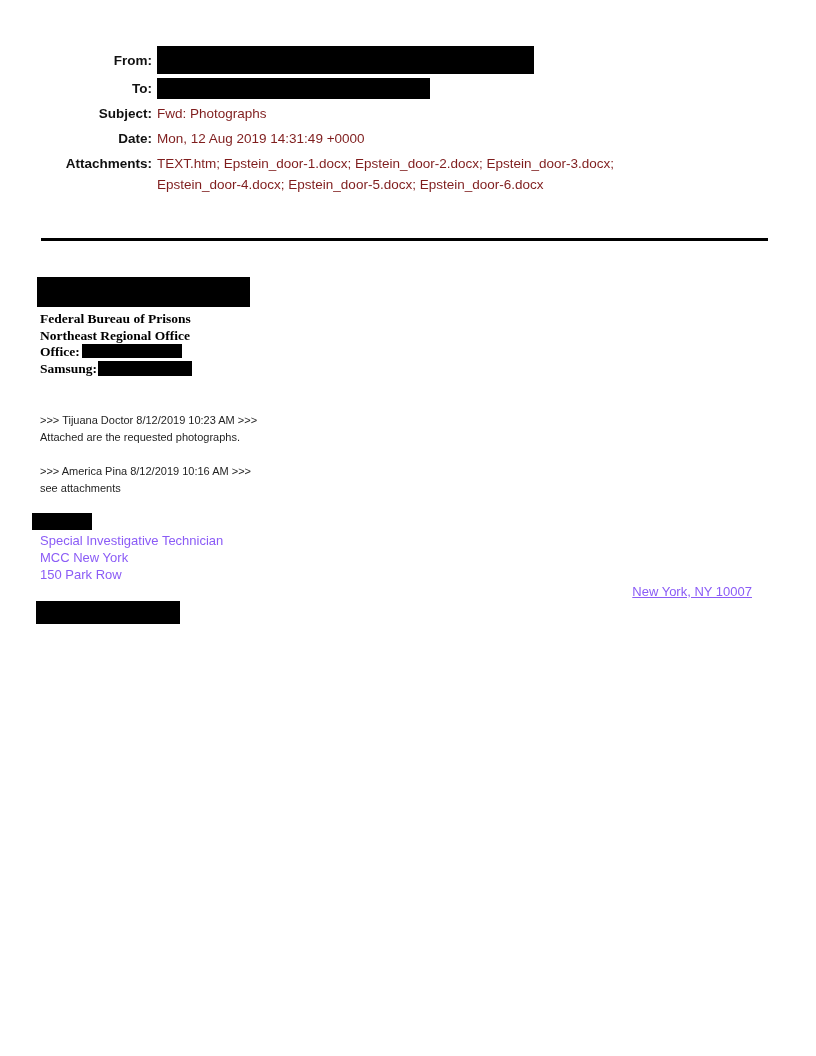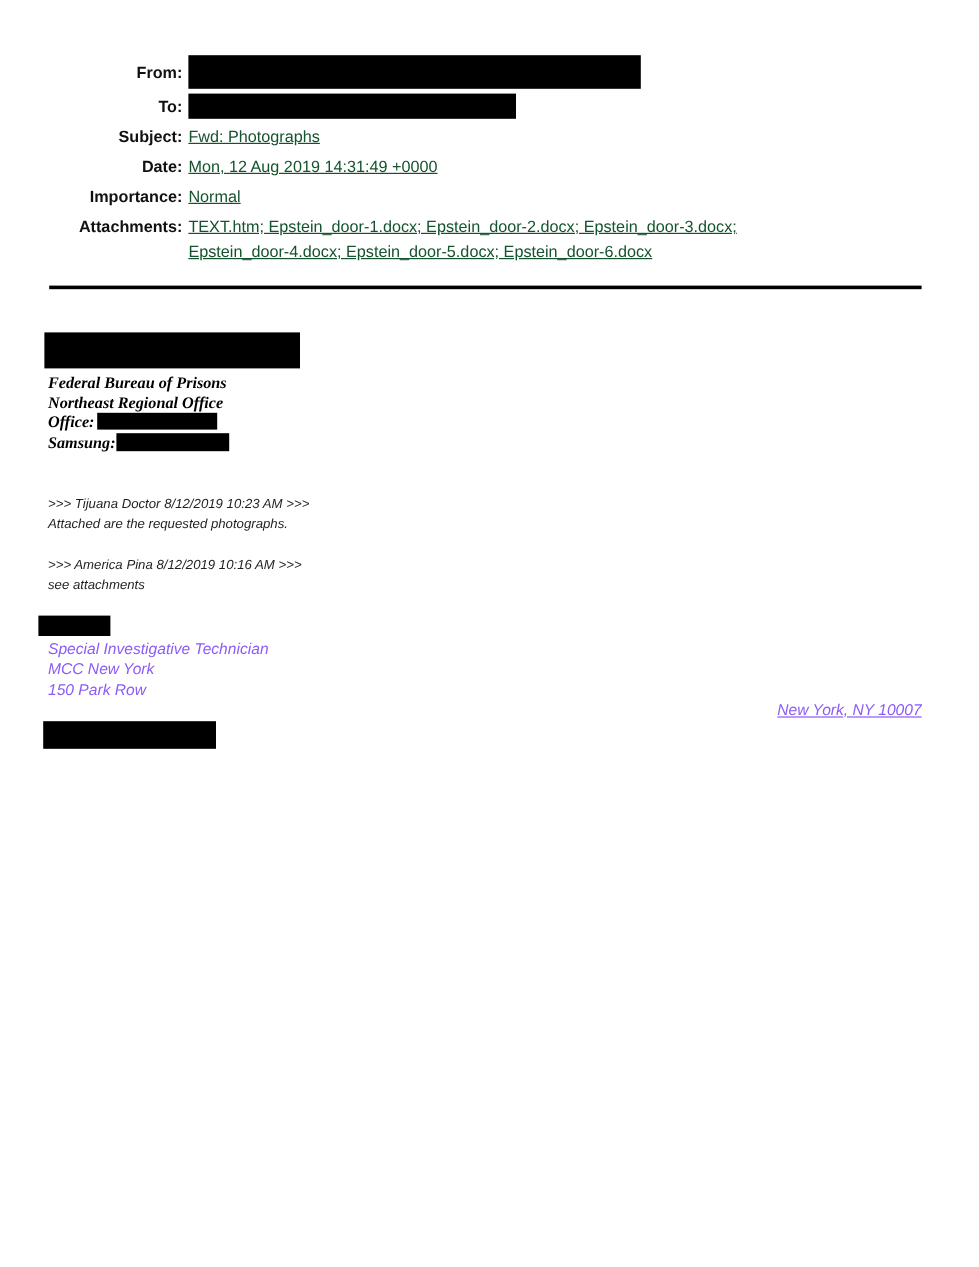--- a/index.html
+++ b/index.html
@@ -30,22 +30,21 @@
     text-align: right;
     font-weight: 700;
     font-size: 13.5px;
     line-height: 21px;
     color: #111111;
     padding-right: 5px;
   }
   .hvalue {
     font-size: 13.5px;
     line-height: 21px;
-    color: #14532d;
-    text-decoration: underline;
+    color: #7f1d1d;
   }
   .hrow-subject { margin-top: 1px; }
   .hrow-date, .hrow-importance { margin-top: 4px; }
   .hrow-attachments { margin-top: 4px; }
   .hvalue-attachments { max-width: 530px; }
 
   
   .redaction { background: #000000; }
   .bar-from { width: 377px; height: 28px; }
   .bar-to   { width: 273px; height: 21px; }
@@ -58,22 +57,21 @@
     width: 727px;
     height: 3px;
     background: #000000;
   }
 
   
   .email-body {
     position: absolute;
     top: 277px;
     left: 40px;
-    right: 48px;
-    font-style: italic;
+    right: 64px;
   }
   .block-top { width: 213px; height: 30px; margin-left: -3px; }
 
   .sig-org {
     margin-top: 4px;
     font-family: "Liberation Serif", "DejaVu Serif", serif;
     font-weight: 700;
     font-size: 13.5px;
     line-height: 16.5px;
     color: #000000;
@@ -116,24 +114,20 @@
     <div class="hrow text-row hrow-subject">
       <div class="hlabel">Subject:</div>
       <div class="hvalue">Fwd: Photographs</div>
     </div>
 
     <div class="hrow text-row hrow-date">
       <div class="hlabel">Date:</div>
       <div class="hvalue">Mon, 12 Aug 2019 14:31:49 +0000</div>
     </div>
 
-    <div class="hrow text-row hrow-importance">
-      <div class="hlabel">Importance:</div>
-      <div class="hvalue">Normal</div>
-    </div>
 
     <div class="hrow text-row hrow-attachments">
       <div class="hlabel">Attachments:</div>
       <div class="hvalue hvalue-attachments">TEXT.htm; Epstein_door-1.docx; Epstein_door-2.docx; Epstein_door-3.docx; Epstein_door-4.docx; Epstein_door-5.docx; Epstein_door-6.docx</div>
     </div>
 
   </div>
 
   <div class="rule"></div>
 

